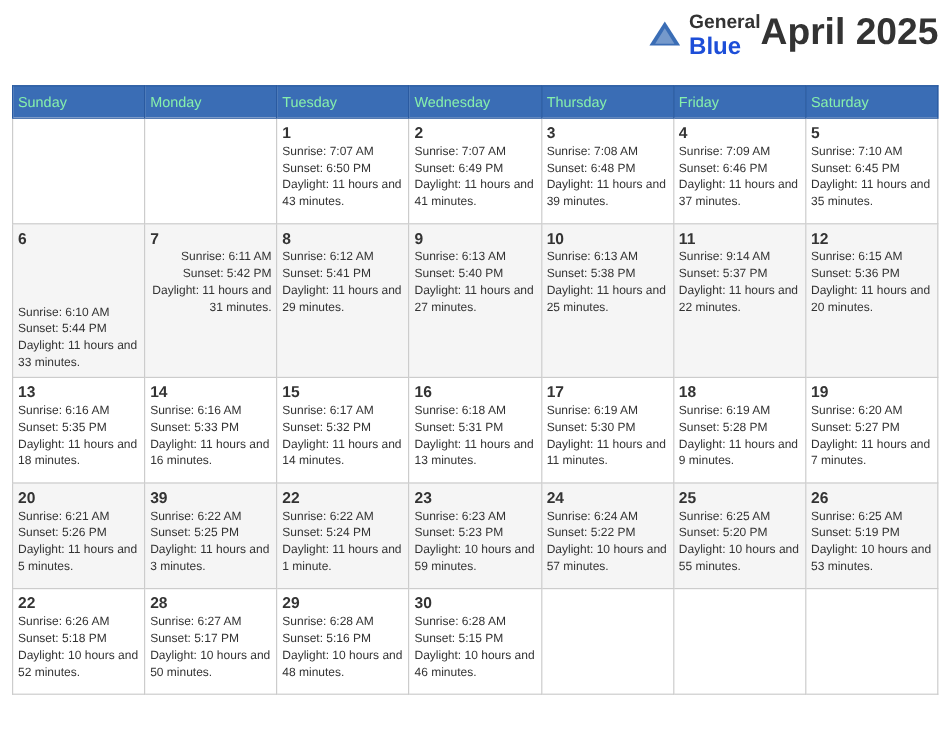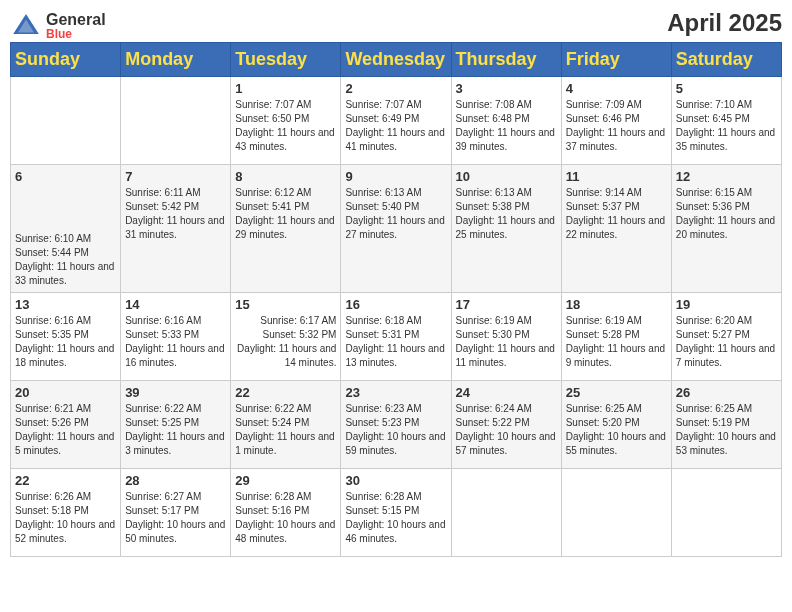--- a/index.html
+++ b/index.html
@@ -5,73 +5,73 @@
     * { box-sizing: border-box; margin: 0; padding: 0; }
     body {
       font-family: Arial, sans-serif;
       background: #fff;
       width: 792px;
       min-height: 612px;
       padding: 10px;
     }
     .header {
       display: flex;
-      justify-content: space-between;
+      justify-content: flex-end;
       align-items: flex-start;
-      margin-bottom: 0;
+      margin-bottom: 21px;
     }
     .logo {
       display: flex;
       align-items: center;
       gap: 4px;
     }
     .logo-text {
       display: flex;
       flex-direction: column;
       line-height: 1.1;
     }
     .logo-general {
       font-size: 16px;
       font-weight: bold;
       color: #333;
     }
     .logo-blue {
-      font-size: 12px;
+      font-size: 20px;
       font-weight: bold;
-      color: #ef4444;
+      color: #1d4ed8;
     }
     .logo-icon {
       width: 32px;
       height: 32px;
     }
     .title-block {
       text-align: right;
     }
     .month-title {
-      font-size: 24px;
+      font-size: 31px;
       font-weight: bold;
       color: #333;
       line-height: 1.1;
     }
     .subtitle {
       font-size: 14px;
       color: #444;
     }
     table {
       width: 100%;
       border-collapse: collapse;
       font-size: 11px;
     }
     thead tr th {
       background-color: #3a6db5;
-      color: #fde047;
+      color: #86efac;
       padding: 6px 4px;
       text-align: left;
-      font-size: 18px;
-      font-weight: bold;
+      font-size: 12px;
+      font-weight: normal;
       border: 1px solid #2a5aa0;
     }
     tbody tr td {
       border: 1px solid #ccc;
       vertical-align: top;
       padding: 4px;
       width: 14.28%;
       min-height: 80px;
       height: 88px;
     }
@@ -162,21 +162,21 @@
       </tr>
       <tr>
         <td>
           <span class="day-num">6</span>
           <div class="day-info" style="white-space: pre-line; margin-top: 48px;">Sunrise: 6:10 AM
 Sunset: 5:44 PM
 Daylight: 11 hours and 33 minutes.</div>
         </td>
         <td>
           <span class="day-num">7</span>
-          <div class="day-info" style="white-space: pre-line;">Sunrise: 6:11 AM
+          <div class="day-info" style="white-space: pre-line; text-align: right;">Sunrise: 6:11 AM
 Sunset: 5:42 PM
 Daylight: 11 hours and 31 minutes.</div>
         </td>
         <td>
           <span class="day-num">8</span>
           <div class="day-info" style="white-space: pre-line;">Sunrise: 6:12 AM
 Sunset: 5:41 PM
 Daylight: 11 hours and 29 minutes.</div>
         </td>
         <td>
@@ -212,21 +212,21 @@
 Daylight: 11 hours and 18 minutes.</div>
         </td>
         <td>
           <span class="day-num">14</span>
           <div class="day-info" style="white-space: pre-line;">Sunrise: 6:16 AM
 Sunset: 5:33 PM
 Daylight: 11 hours and 16 minutes.</div>
         </td>
         <td>
           <span class="day-num">15</span>
-          <div class="day-info" style="white-space: pre-line; text-align: right;">Sunrise: 6:17 AM
+          <div class="day-info" style="white-space: pre-line;">Sunrise: 6:17 AM
 Sunset: 5:32 PM
 Daylight: 11 hours and 14 minutes.</div>
         </td>
         <td>
           <span class="day-num">16</span>
           <div class="day-info" style="white-space: pre-line;">Sunrise: 6:18 AM
 Sunset: 5:31 PM
 Daylight: 11 hours and 13 minutes.</div>
         </td>
         <td>

